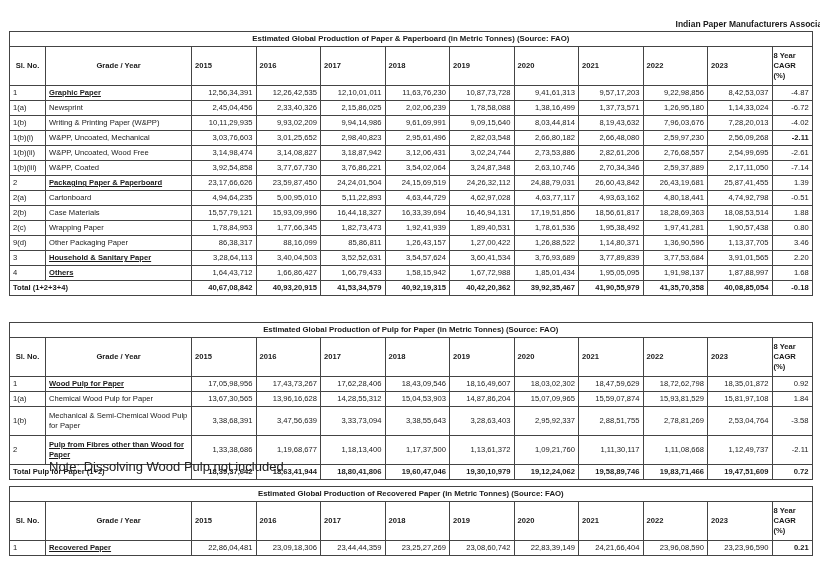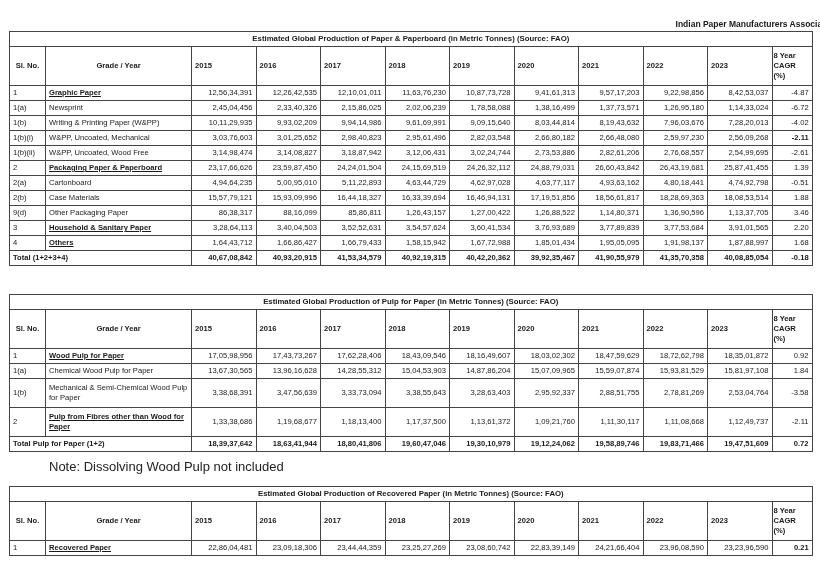--- a/index.html
+++ b/index.html
@@ -145,20 +145,34 @@
         <td class="num">3,14,08,827</td>
         <td class="num">3,18,87,942</td>
         <td class="num">3,12,06,431</td>
         <td class="num">3,02,24,744</td>
         <td class="num">2,73,53,886</td>
         <td class="num">2,82,61,206</td>
         <td class="num">2,76,68,557</td>
         <td class="num">2,54,99,695</td>
         <td class="num">-2.61</td>
       </tr>
+      <tr class="r1">
+        <td class="sl">1(b)(iii)</td>
+        <td class="label">W&amp;PP, Coated</td>
+        <td class="num">3,92,54,858</td>
+        <td class="num">3,77,67,730</td>
+        <td class="num">3,76,86,221</td>
+        <td class="num">3,54,02,064</td>
+        <td class="num">3,24,87,348</td>
+        <td class="num">2,63,10,746</td>
+        <td class="num">2,70,34,346</td>
+        <td class="num">2,59,37,889</td>
+        <td class="num">2,17,11,050</td>
+        <td class="num">-7.14</td>
+      </tr>
       <tr class="bold r1">
         <td class="sl">2</td>
         <td class="label">Packaging Paper &amp; Paperboard</td>
         <td class="num">23,17,66,626</td>
         <td class="num">23,59,87,450</td>
         <td class="num">24,24,01,504</td>
         <td class="num">24,15,69,519</td>
         <td class="num">24,26,32,112</td>
         <td class="num">24,88,79,031</td>
         <td class="num">26,60,43,842</td>
@@ -188,20 +202,34 @@
         <td class="num">16,44,18,327</td>
         <td class="num">16,33,39,694</td>
         <td class="num">16,46,94,131</td>
         <td class="num">17,19,51,856</td>
         <td class="num">18,56,61,817</td>
         <td class="num">18,28,69,363</td>
         <td class="num">18,08,53,514</td>
         <td class="num">1.88</td>
       </tr>
       <tr class="r1">
+        <td class="sl">2(c)</td>
+        <td class="label">Wrapping Paper</td>
+        <td class="num">1,78,84,953</td>
+        <td class="num">1,77,66,345</td>
+        <td class="num">1,82,73,473</td>
+        <td class="num">1,92,41,939</td>
+        <td class="num">1,89,40,531</td>
+        <td class="num">1,78,61,536</td>
+        <td class="num">1,95,38,492</td>
+        <td class="num">1,97,41,281</td>
+        <td class="num">1,90,57,438</td>
+        <td class="num">0.80</td>
+      </tr>
+      <tr class="r1">
         <td class="sl">9(d)</td>
         <td class="label">Other Packaging Paper</td>
         <td class="num">86,38,317</td>
         <td class="num">88,16,099</td>
         <td class="num">85,86,811</td>
         <td class="num">1,26,43,157</td>
         <td class="num">1,27,00,422</td>
         <td class="num">1,26,88,522</td>
         <td class="num">1,14,80,371</td>
         <td class="num">1,36,90,596</td>
@@ -245,21 +273,21 @@
         <td class="num">40,42,20,362</td>
         <td class="num">39,92,35,467</td>
         <td class="num">41,90,55,979</td>
         <td class="num">41,35,70,358</td>
         <td class="num">40,08,85,054</td>
         <td class="num">-0.18</td>
       </tr>
     </tbody>
 </table>
 
-<table class="grid" style="top:294px;">
+<table class="grid" style="top:322px;">
   <colgroup>
     <col class="c-sl">
       <col class="c-grade">
     <col class="c-yr">
       <col class="c-yr">
       <col class="c-yr">
       <col class="c-yr">
       <col class="c-yr">
       <col class="c-yr">
       <col class="c-yr">

